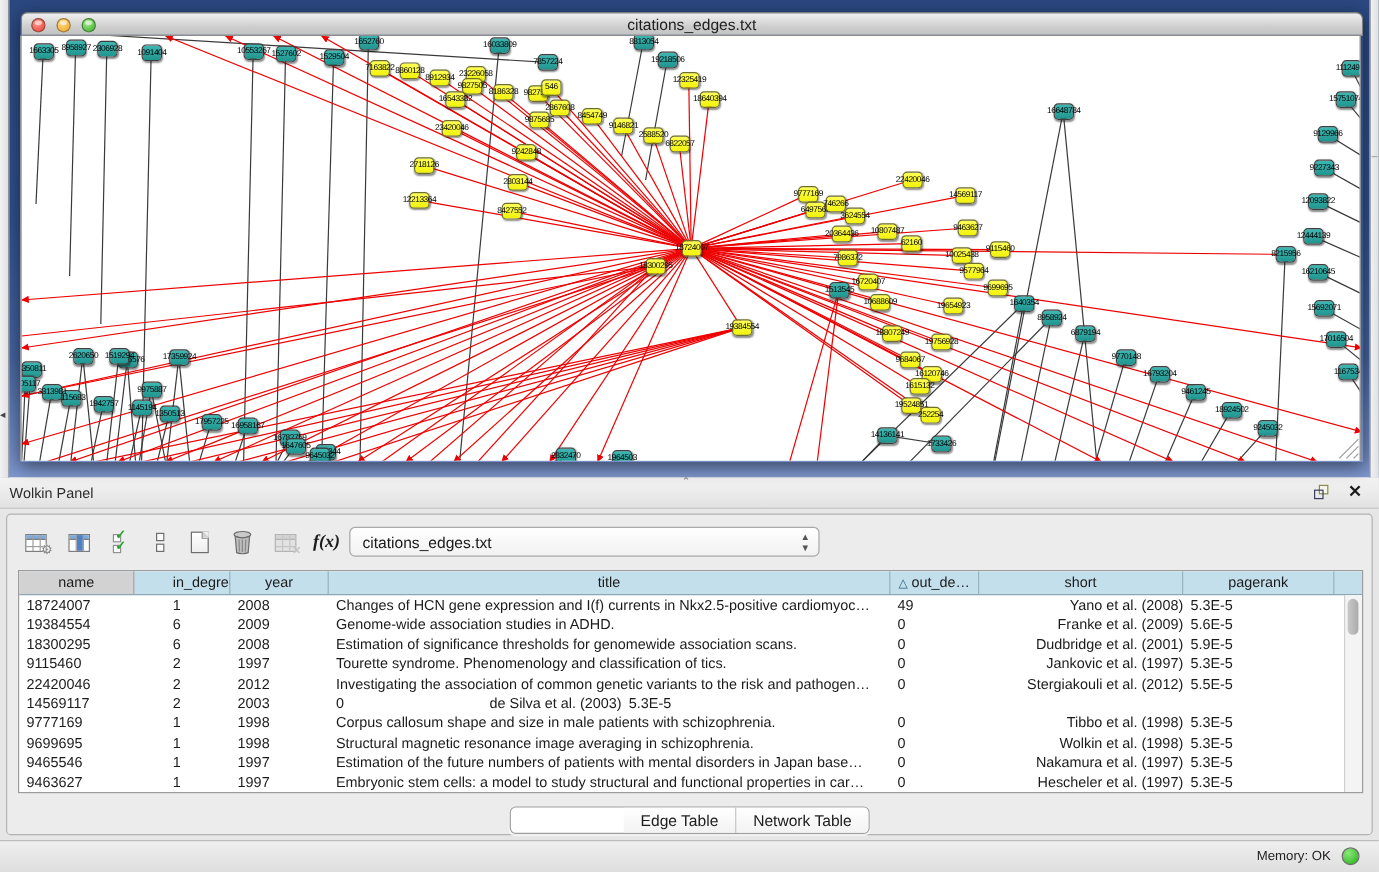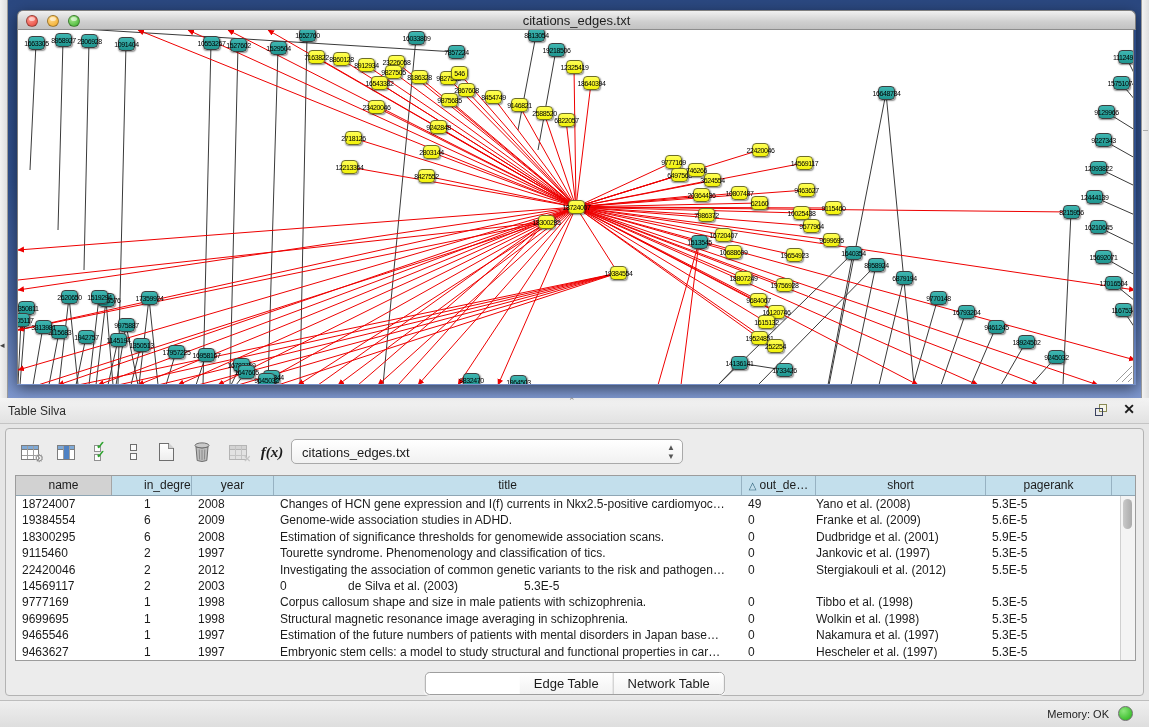--- a/index.html
+++ b/index.html
@@ -77,21 +77,21 @@
   #table-selector .stepper { position:absolute; right:7px; top:3px; font-size:8px; color:#555; line-height:9px; text-align:center; }
 
   
   #data-table { position:absolute; left:9px; top:46px; width:1121px; height:186px; background:#FFF; border:1px solid #9C9C9C; overflow:hidden; }
   #thead { display:flex; height:20px; background:#C3DFEC; border-bottom:1px solid #8FA6B4; }
   .th { font-size:12px; color:#1C1C1C; text-align:center; line-height:19px; border-right:1px solid #97B2C2; overflow:hidden; white-space:nowrap; }
   .th.gray { background:#D2D2D2; border-right:1px solid #A5A5A5; }
   .th .sort { color:#2F6078; font-size:10px; margin-right:3px; }
   .tr { display:flex; height:16.4px; }
   .td { font-size:12px; color:#1B1B1B; line-height:16px; padding-left:6px; overflow:hidden; white-space:nowrap; }
-  .c0{width:96px;} .c1{width:80px;padding-left:32px;} .c2{width:82px;} .c3{width:468px;} .c4{width:74px;} .c5{width:170px; text-align:left; padding-left:0;} .c6{width:126px;}
+  .c0{width:96px;} .c1{width:80px;padding-left:32px;} .c2{width:82px;} .c3{width:468px;} .c4{width:74px;} .c5{width:170px; text-align:right; padding-left:0;} .c6{width:126px;}
   .th.c5{ text-align:center; }
   #vscroll { position:absolute; right:0; top:20px; bottom:0; width:15px; background:#F4F4F4; border-left:1px solid #D0D0D0; }
   #vscroll .thumb { position:absolute; left:2px; top:3px; width:9px; height:30px; background:linear-gradient(90deg,#C9C9C9,#ABABAB); border-radius:5px; }
 
   
   #seg-tabs { position:absolute; left:50%; transform:translateX(-50%); top:243px; height:23px; display:flex;
      border:1px solid #9E9E9E; border-radius:5px; overflow:hidden; background:#FFF; box-shadow:0 1px 1px rgba(255,255,255,.8); }
   .seg { padding:0 14px; font-size:13px; line-height:21px; color:#1C1C1C; background:linear-gradient(#FFFFFF,#F2F2F2); border-right:1px solid #B5B5B5; cursor:pointer; }
   .seg:last-child { border-right:none; }
   .seg.active { background:linear-gradient(#909090,#767676); color:#E8E8E8;margin-top:40px; }
@@ -612,21 +612,21 @@
               <span>1513545</span>
             </div>
           </div>
       </div>
     </div>
   </div>
 
   <div id="table-panel">
     <div id="tp-header">
       <span id="tp-caret">⌃</span>
-      <span id="tp-title">Table Silva</span>
+      <span id="tp-title">Wolkin Panel</span>
       <span id="tp-float">
           <span class="sq1"></span>
           <span class="sq2"></span>
         </span>
       <span id="tp-close">✕</span>
     </div>
 
     <div id="tp-body">
       <div id="tp-toolbar">
         <span class="tbtn" style="left:0">

